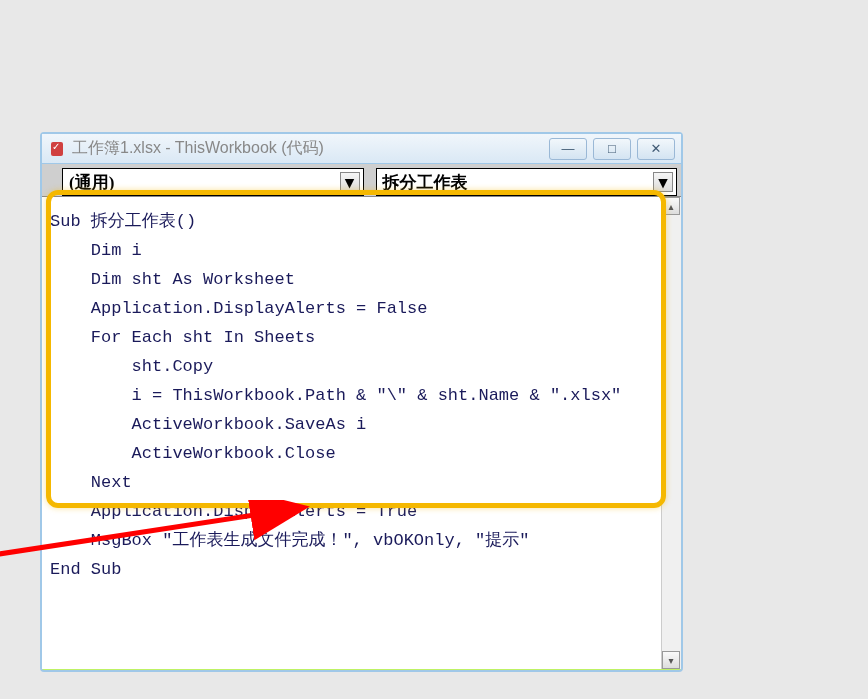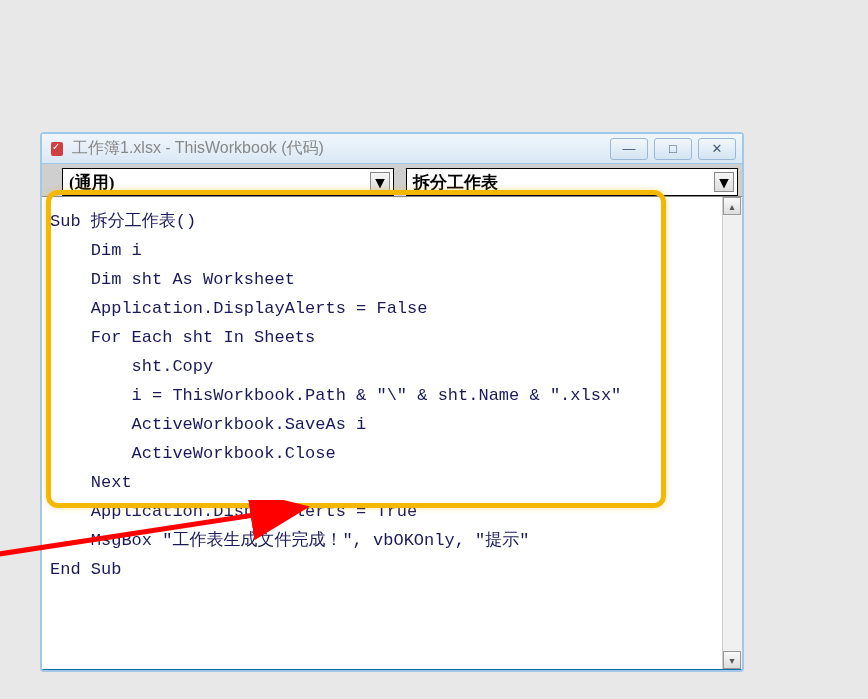--- a/index.html
+++ b/index.html
@@ -8,23 +8,23 @@
       height: 699px;
       background: #e8e8e8;
       font-family: "Microsoft YaHei", Arial, sans-serif;
       position: relative;
       overflow: hidden;
     }
     .window {
       position: absolute;
       left: 40px;
       top: 132px;
-      width: 704px;
+      width: 643px;
       height: 540px;
-      background: #0369a1;
+      background: #bef264;
       border: 2px solid #a0c8e8;
       border-radius: 4px;
     }
     .titlebar {
       height: 30px;
       background: linear-gradient(to bottom, #f0f6fb, #dae8f5);
       display: flex;
       align-items: center;
       padding: 0 6px;
       border-bottom: 1px solid #a0c8e8;

